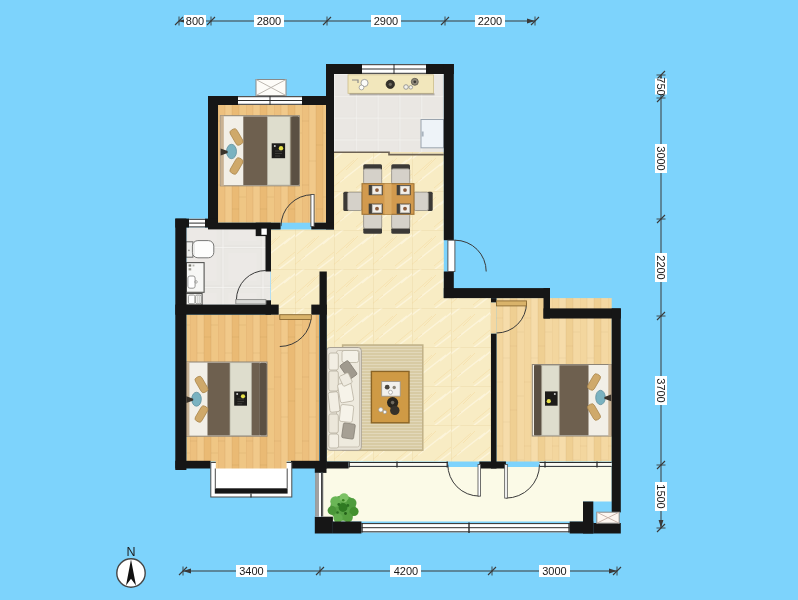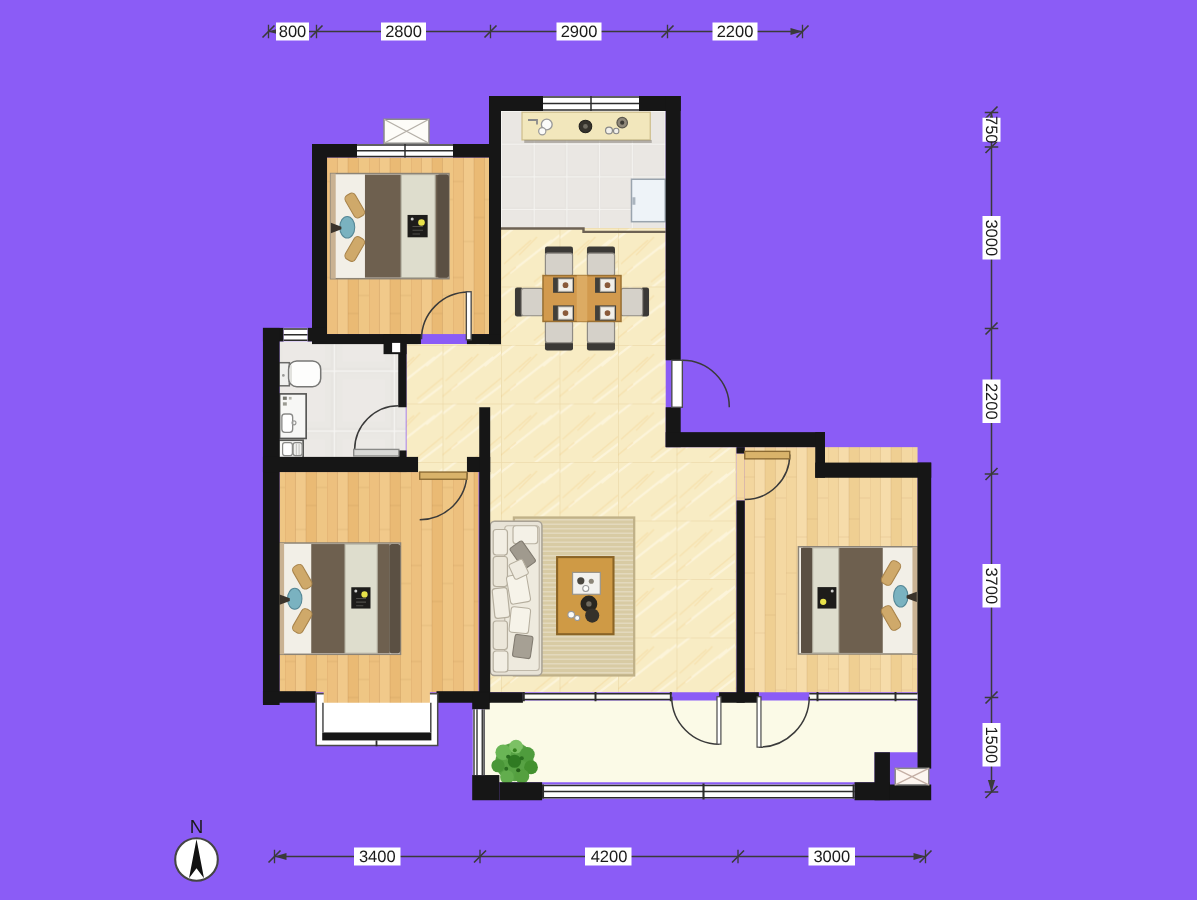--- a/index.html
+++ b/index.html
@@ -1,16 +1,16 @@
 <!DOCTYPE html>
 <html><head>
 <meta charset="utf-8">
 <style>
 html,body{margin:0;padding:0;background:#ffffff;}
-.page{position:relative;width:798px;height:600px;background:#8b5cf6;overflow:hidden;
+.page{position:relative;width:798px;height:600px;background:#7dd3fc;overflow:hidden;
 font-family:"Liberation Sans", sans-serif;}
 svg{display:block;}
 </style>
 </head>
 <body>
 <div class="page">
 <svg width="798" height="600" viewBox="0 0 798 600">
 <defs>
 <pattern id="woodA" x="218" y="105" width="28" height="64" patternUnits="userSpaceOnUse">
 <rect width="28" height="64" fill="#edc07e"></rect>

